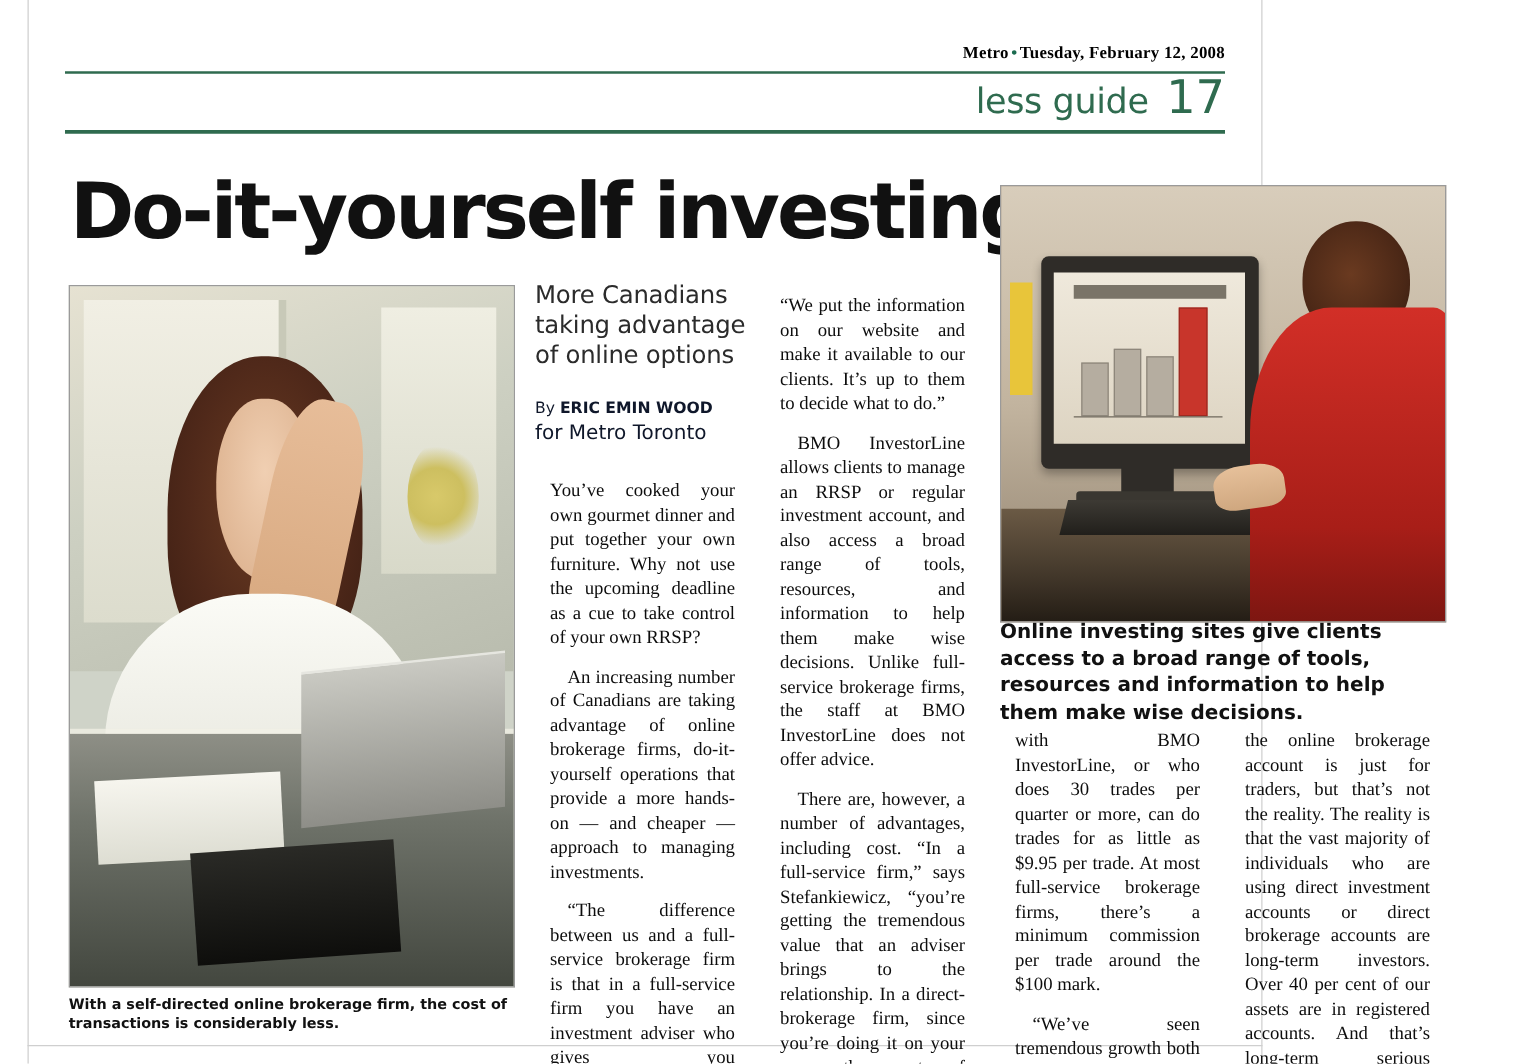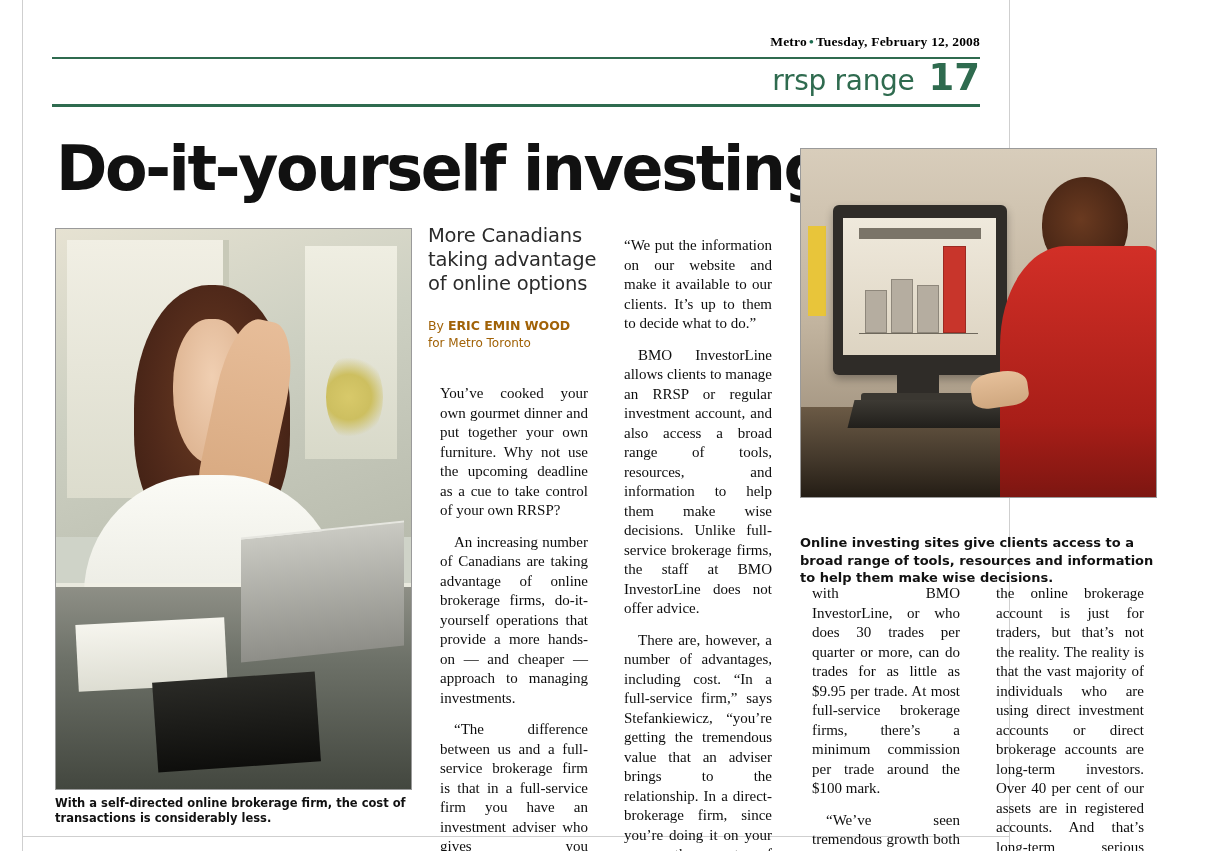--- a/index.html
+++ b/index.html
@@ -89,21 +89,21 @@
   }
   .section-name {
     font-family: "DejaVu Sans", sans-serif;
     font-size: 28px;
     color: #2f6b4f;
     letter-spacing: -0.3px;
   }
   .page-number {
     font-family: "DejaVu Sans", sans-serif;
     font-size: 37px;
-    font-weight: bold;
+    font-weight: normal;
     color: #2f6b4f;
     line-height: 0.95;
   }
   .masthead-rule-bottom {
     position: absolute;
     left: 0;
     right: 0;
     top: 70px;
     height: 3px;
     background: #2f6b4f;
@@ -287,24 +287,24 @@
   .photo-right .hand {
     position:absolute; right:36%; bottom:26%; width:16%; height:10%;
     background: linear-gradient(180deg,#e6c09a,#cfa77f);
     border-radius: 40% 40% 30% 30%;
     transform: rotate(-8deg);
   }
 
   .caption-right {
     position: absolute;
     left: 800px;
-    top: 534px;
+    top: 494px;
     width: 358px;
     font-family: "DejaVu Sans", sans-serif;
-    font-size: 13px;
+    font-size: 16px;
     font-weight: bold;
     line-height: 1.35;
     color: #111;
   }
 
   
   .deck {
     position: absolute;
     left: 428px;
     top: 224px;
@@ -316,24 +316,24 @@
     letter-spacing: -0.2px;
   }
   .byline {
     position: absolute;
     left: 428px;
     top: 318px;
     width: 175px;
     font-family: "DejaVu Sans", sans-serif;
     font-size: 12.5px;
     line-height: 1.35;
-    color: #a16207;
+    color: #0f172a;
   }
   .byline .name { font-weight: bold; }
-  .byline .outlet { font-size: 12px; }
+  .byline .outlet { font-size: 16px; }
 
   
   .col {
     position: absolute;
     font-family: "Liberation Serif", serif;
     font-size: 15px;
     line-height: 1.3;
     text-align: justify;
     color: #0d0d0d;
   }
@@ -356,21 +356,21 @@
   <div class="edge-rule-left"></div>
   <div class="edge-rule-right"></div>
   <div class="bottom-rule"></div>
 
   <div class="masthead">
     <div class="masthead-date">
       <span>Metro</span><span class="bullet">•</span><span>Tuesday, February 12, 2008</span>
     </div>
     <div class="masthead-rule-top"></div>
     <div class="masthead-bottomrow">
-      <span class="section-name">rrsp range</span>
+      <span class="section-name">less guide</span>
       <span class="page-number">17</span>
     </div>
     <div class="masthead-rule-bottom"></div>
   </div>
 
   <div class="headline">Do-it-yourself investing</div>
 
   <div class="photo-left">
     <div class="sky"></div>
     <div class="window"></div>

